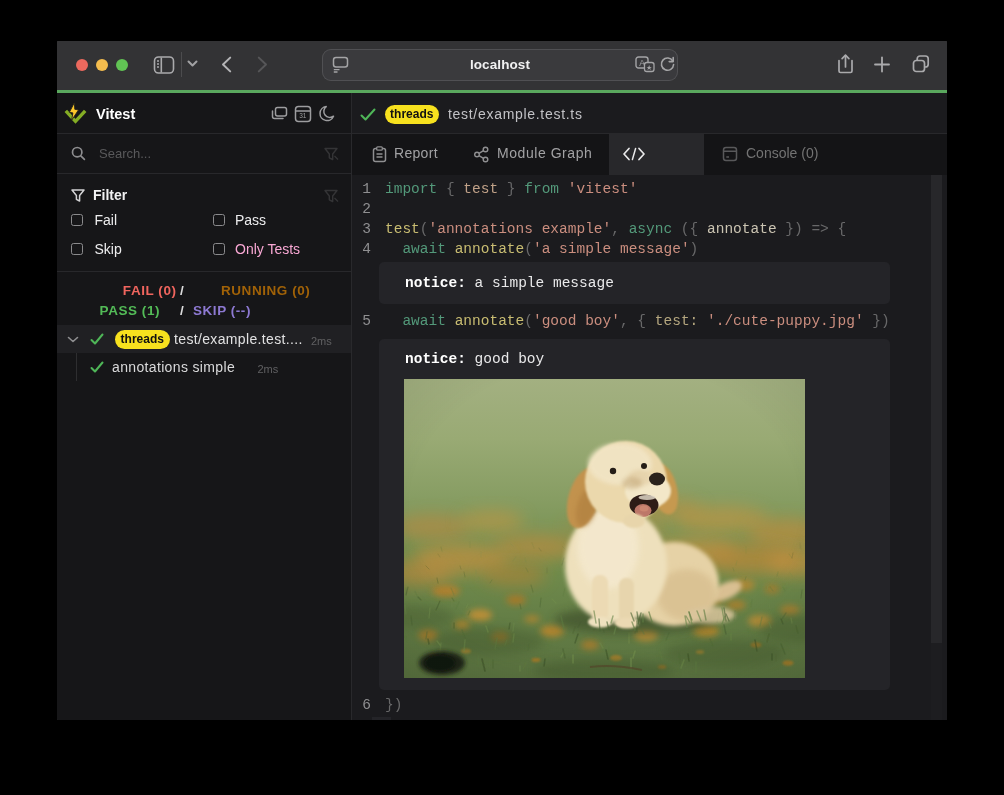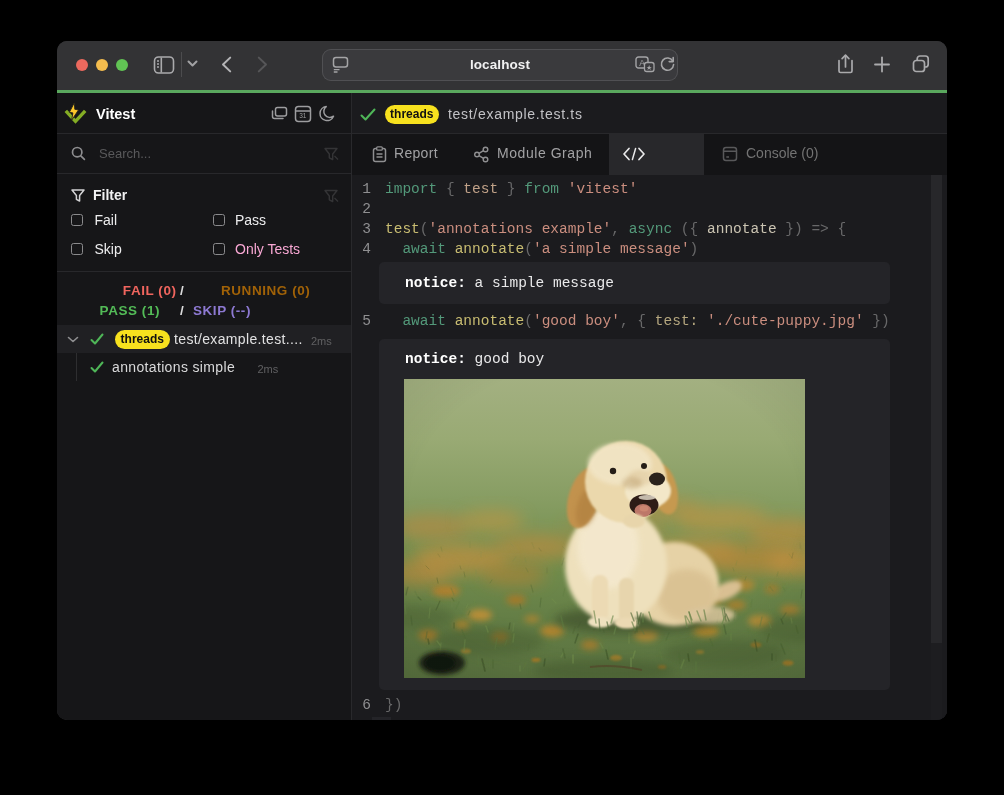--- a/index.html
+++ b/index.html
@@ -1,20 +1,20 @@
 <!DOCTYPE html>
 <html><head>
 <meta charset="utf-8">
 <style>
   * { margin:0; padding:0; box-sizing:border-box; }
   html,body { width:1004px; height:795px; background:#000; overflow:hidden;
     font-family:"Liberation Sans", sans-serif; }
   .abs { position:absolute; }
   #win { position:absolute; left:57px; top:41px; width:890px; height:679px;
-    border-radius:10px; background:#1b1b1e; overflow:hidden;
+    border-radius:1px; background:#1b1b1e; overflow:hidden;
     box-shadow: inset 0 0 0 1px rgba(255,255,255,0.10); }
   #toolbar { position:absolute; left:0; top:0; width:890px; height:49px; background:#333335; }
   .dot { position:absolute; top:17.5px; width:12px; height:12px; border-radius:50%; }
   #greenbar { position:absolute; left:0; top:49px; width:890px; height:2.5px; background:#5aa85e; }
   #sidebar { position:absolute; left:0; top:51.5px; width:294px; height:627.5px; background:#161618; }
   #main { position:absolute; left:295px; top:51.5px; width:595px; height:627.5px; background:#1b1b1e; }
   #sdivider { position:absolute; left:294px; top:51.5px; width:1px; height:627.5px; background:#29292c; }
   .hborder { position:absolute; left:0; width:100%; height:1px; background:#28282b; }
   .mono { font-family:"Liberation Mono", monospace; font-size:14.5px; line-height:20px; white-space:pre; }
   .pill { position:absolute; background:#f7e11e; color:#111; border-radius:10px;

